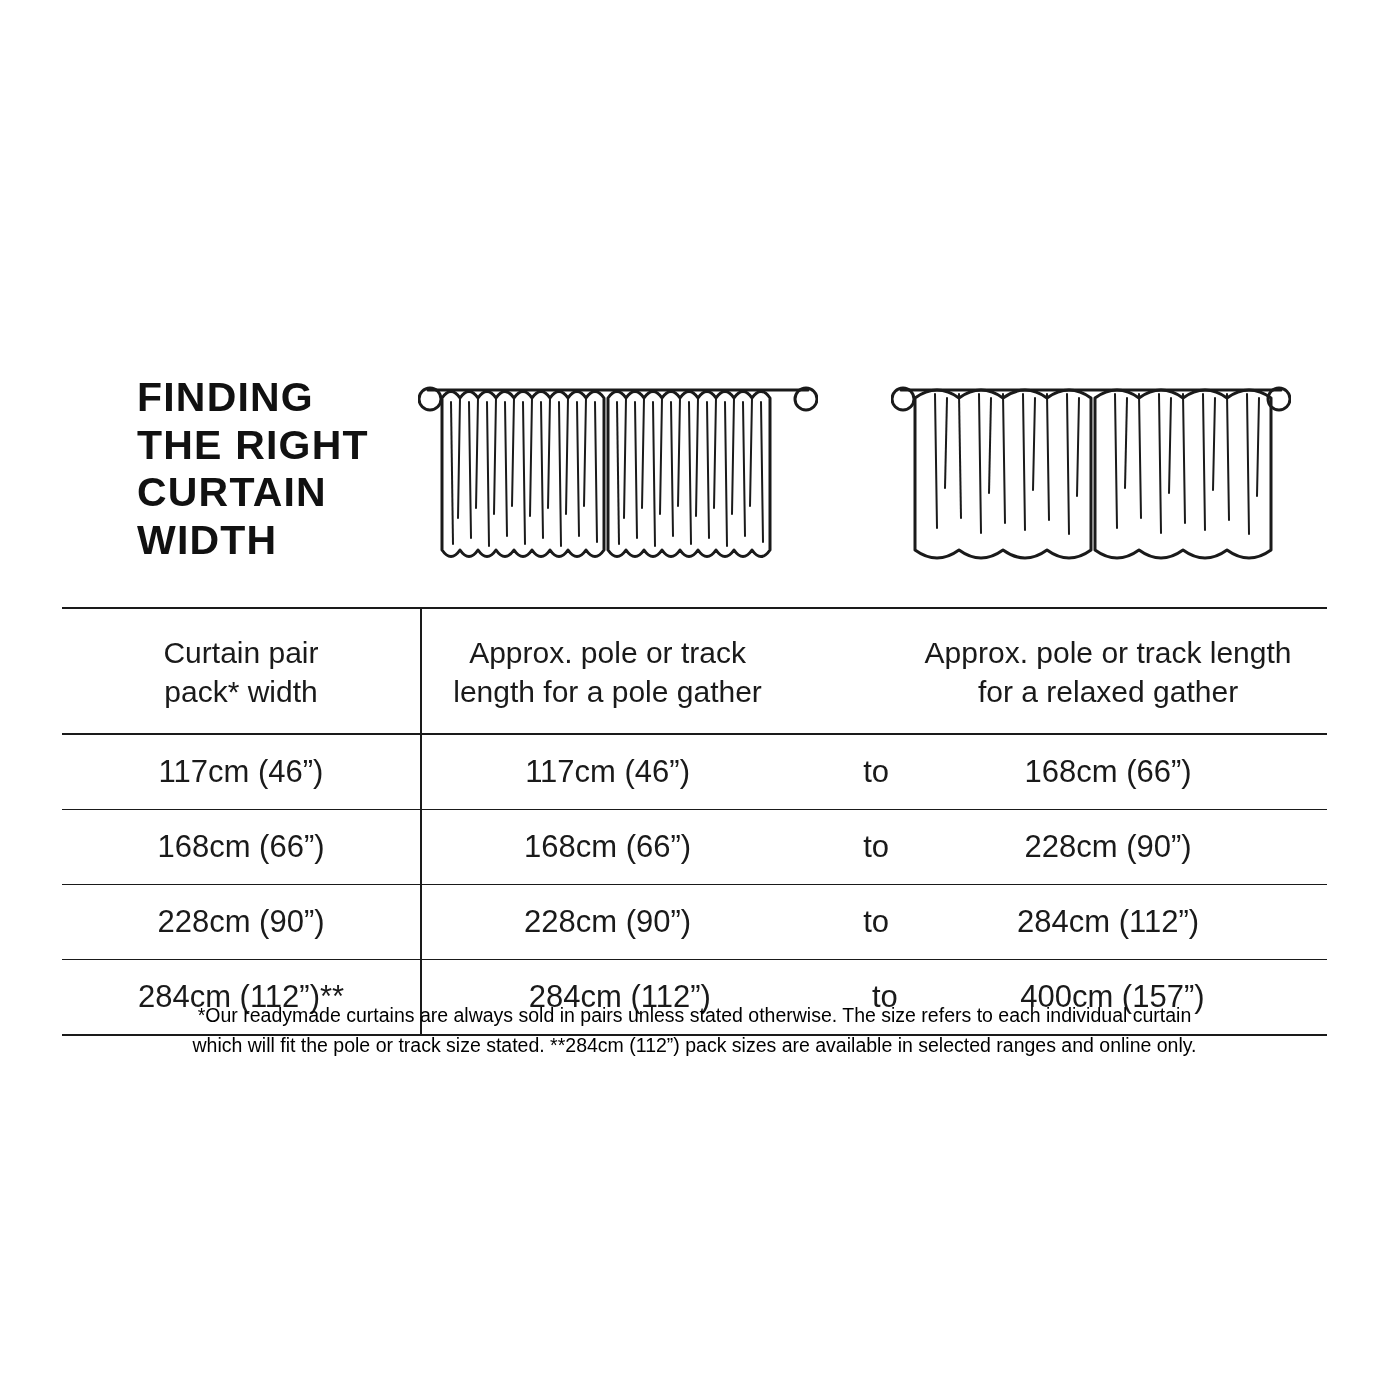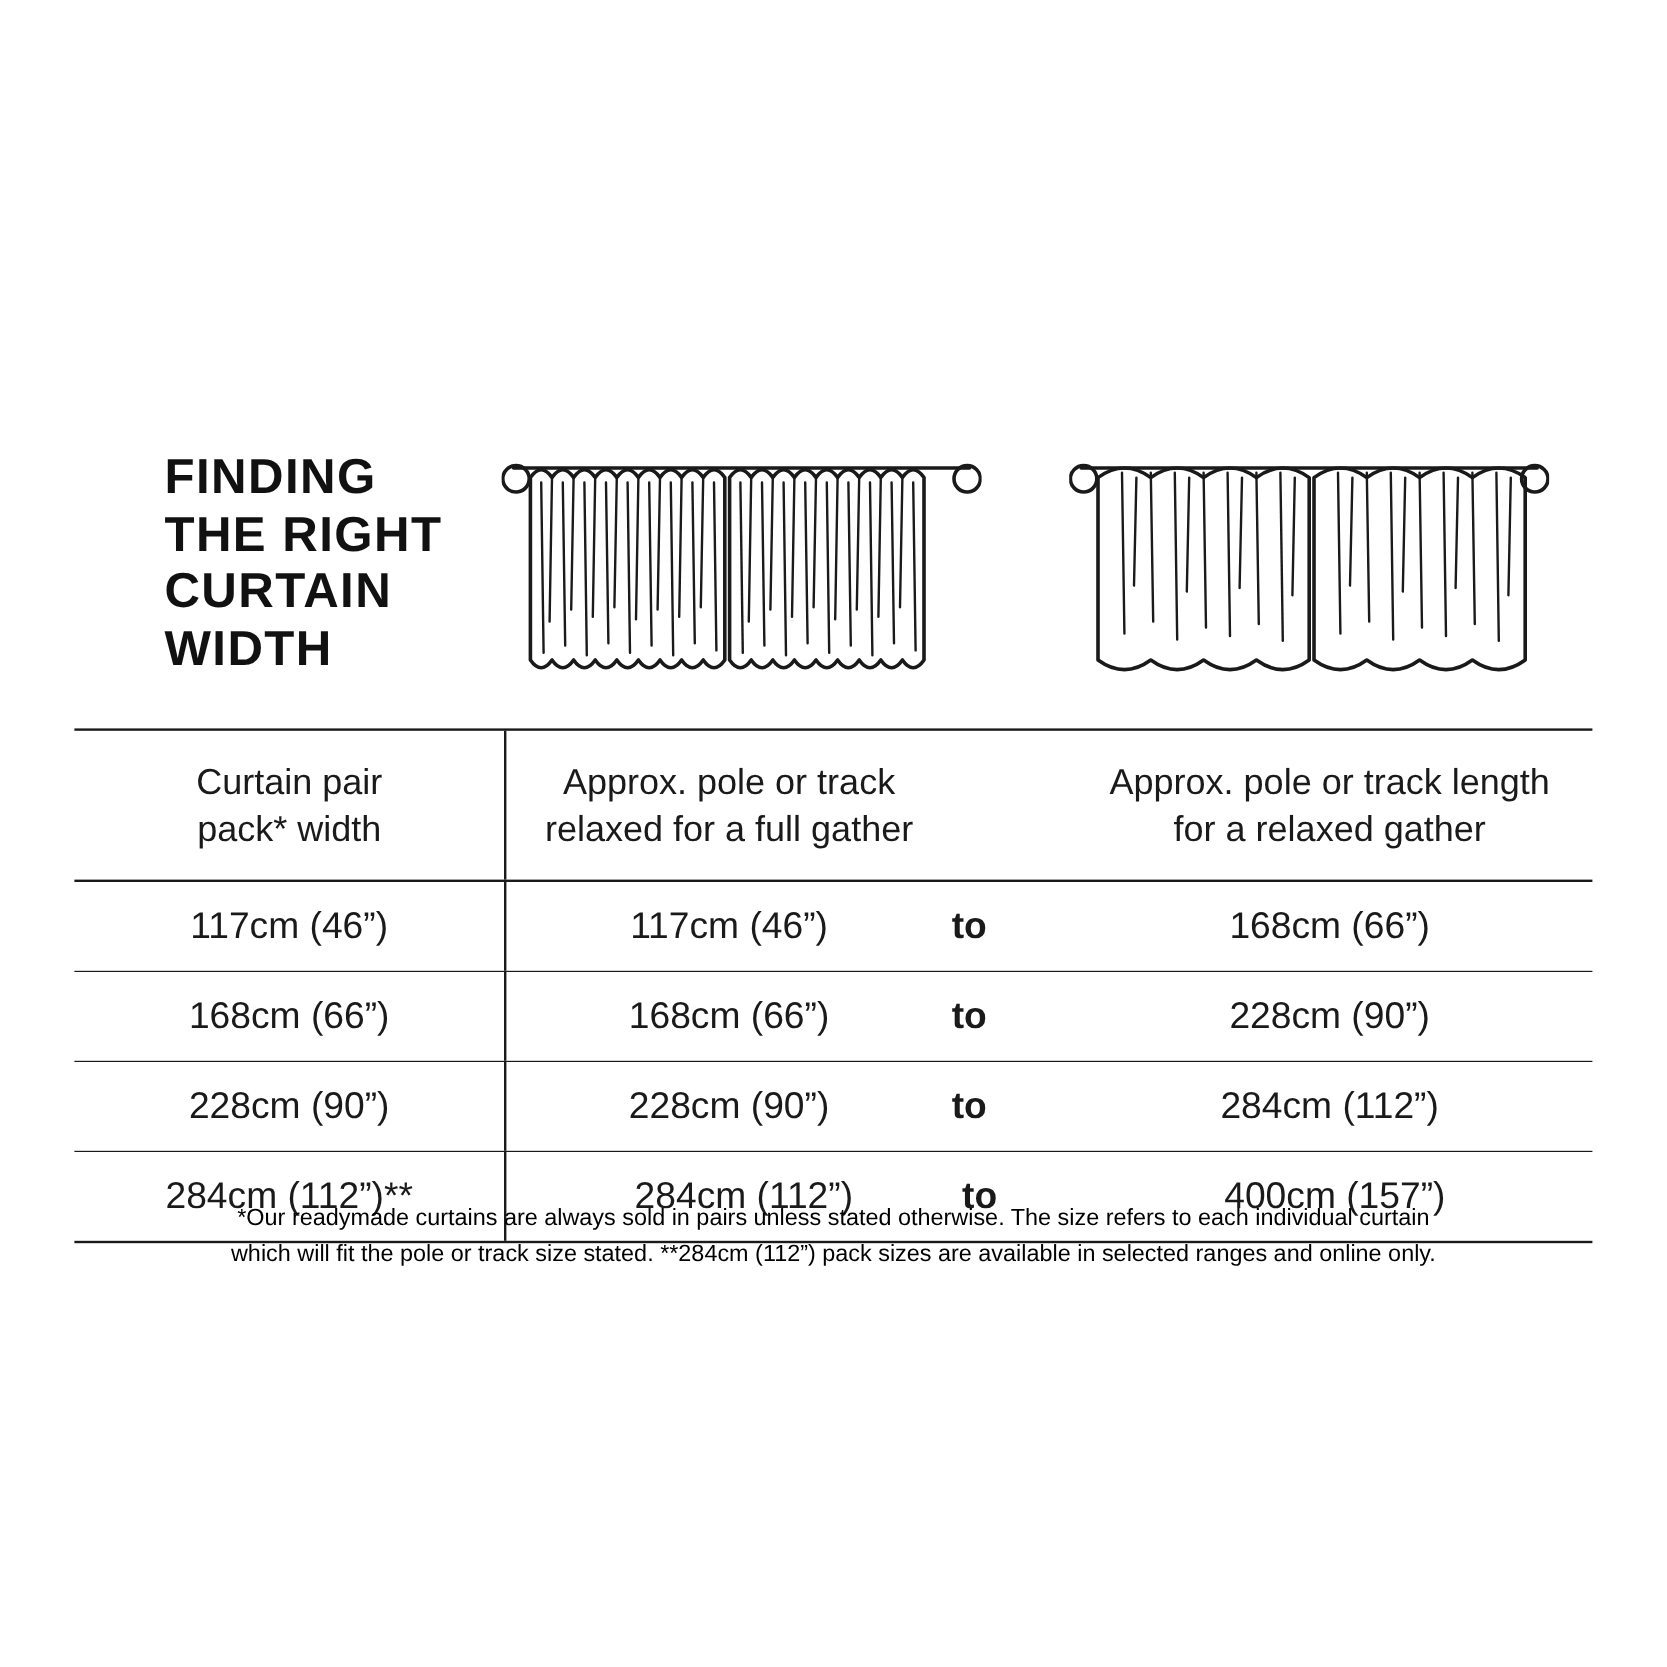--- a/index.html
+++ b/index.html
@@ -85,22 +85,21 @@
     display: flex;
     flex-direction: row;
     align-items: center;
   }
   .cfull {
     flex: 1;
     text-align: center;
   }
   .cto {
     width: 96px;
-    text-align: left;
-    font-weight: bold;
+    text-align: right;
   }
   .crelax {
     flex: 1.18;
     text-align: center;
   }
   .row.head .c1,
   .row.head .c2 {
     padding-top: 24px;
     padding-bottom: 22px;
   }
@@ -273,21 +272,21 @@
       <div class="c1">
         <span class="hdr-inner">
           <span class="ln">Curtain pair</span>
           <span class="ln">pack* width</span>
         </span>
       </div>
       <div class="c2">
         <div class="cfull">
           <span class="hdr-inner">
             <span class="ln">Approx. pole or track</span>
-            <span class="ln">relaxed for a full gather</span>
+            <span class="ln">length for a pole gather</span>
           </span>
         </div>
         <div class="cto"></div>
         <div class="crelax">
           <span class="hdr-inner">
             <span class="ln">Approx. pole or track length</span>
             <span class="ln">for a relaxed gather</span>
           </span>
         </div>
       </div>

